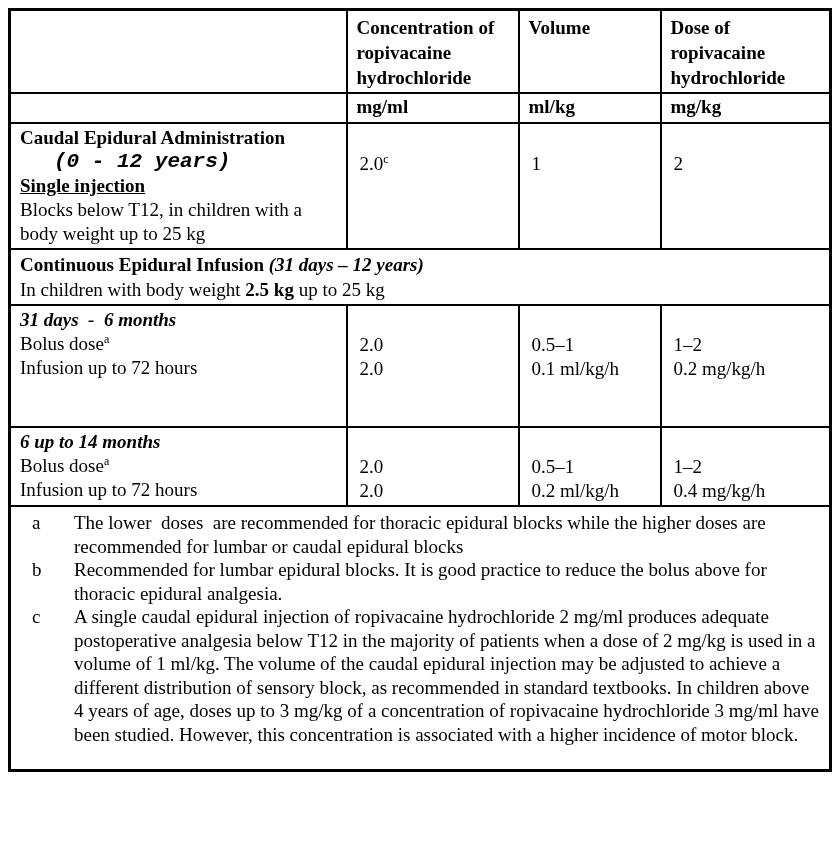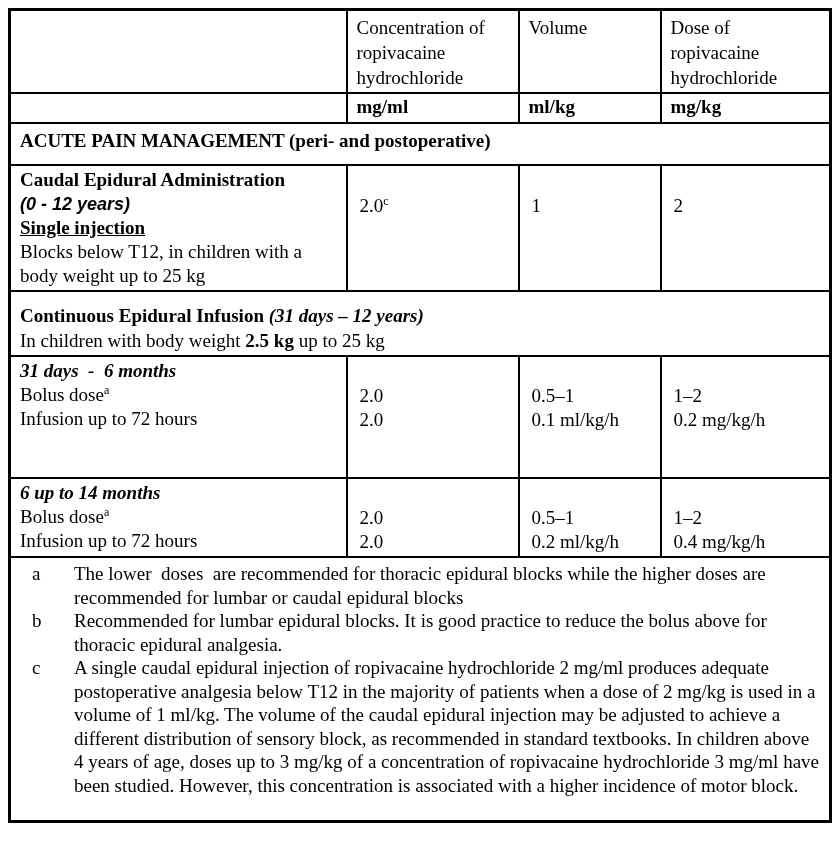--- a/index.html
+++ b/index.html
@@ -37,32 +37,33 @@
   tr.r-g0      td { height: 122px; }
   tr.r-g1      td { height: 77px; }
   tr.r-g2      td { height: 88px; }
   tr.r-foot    td { height: 264px; }
 
   .b  { font-weight: bold; }
   .bi { font-weight: bold; font-style: italic; }
   .u  { text-decoration: underline; }
   .pre { white-space: pre-wrap; }
   .sans-bi {
-    font-family: Liberation Sans, sans-serif;
+    font-family: Liberation Mono, monospace;
     font-weight: bold; font-style: italic;
-    font-size: 18px;
+    font-size: 21px;
+    margin-left: 34px;
   }
-  .head-cell { font-weight: normal; line-height: 25px; padding-top: 4px; margin-top: 20px; }
+  .head-cell { font-weight: bold; line-height: 25px; padding-top: 4px; margin-top: 20px; }
   .units-cell { font-weight: bold; padding-top: 1px; }
   .section-cell { font-weight: bold; padding-top: 5px; }
   .val { padding-left: 12px; }
   .val-caudal { padding-top: 28px; margin-left: 34px; }
   .val-group  { padding-top: 27px; }
   sup { font-size: 12px; line-height: 0; vertical-align: super; }
-  .cont-cell { line-height: 25px; padding-top: 11px; }
+  .cont-cell { line-height: 25px; padding-top: 2px; }
 
   .foot-cell { padding: 4px 8px 0 0; }
   .footnote { display: flex; line-height: 23.5px; }
   .fn-marker { flex: none; width: 63px; padding-left: 21px; }
   .fn-text { flex: 1; white-space: pre-wrap; }
 </style>
 </head>
 <body>
 
 <div class="page">
@@ -82,23 +83,20 @@
       <td class="head-cell">Dose of ropivacaine hydrochloride</td>
     </tr>
 
     <tr class="r-units">
       <td class="units-cell"></td>
       <td class="units-cell">mg/ml</td>
       <td class="units-cell">ml/kg</td>
       <td class="units-cell">mg/kg</td>
     </tr>
 
-    <tr class="r-acute">
-      <td colspan="4" class="section-cell">ACUTE PAIN MANAGEMENT (peri- and postoperative)</td>
-    </tr>
 
     <tr class="r-caudal">
       <td>
         <div class="b">Caudal Epidural Administration</div>
         <div class="sans-bi">(0 - 12 years)</div>
         <div class="b u">Single injection</div>
         <div>Blocks below T12, in children with a body weight up to 25 kg</div>
       </td>
       <td class="val val-caudal">
         <span>2.0</span><sup>c</sup>

